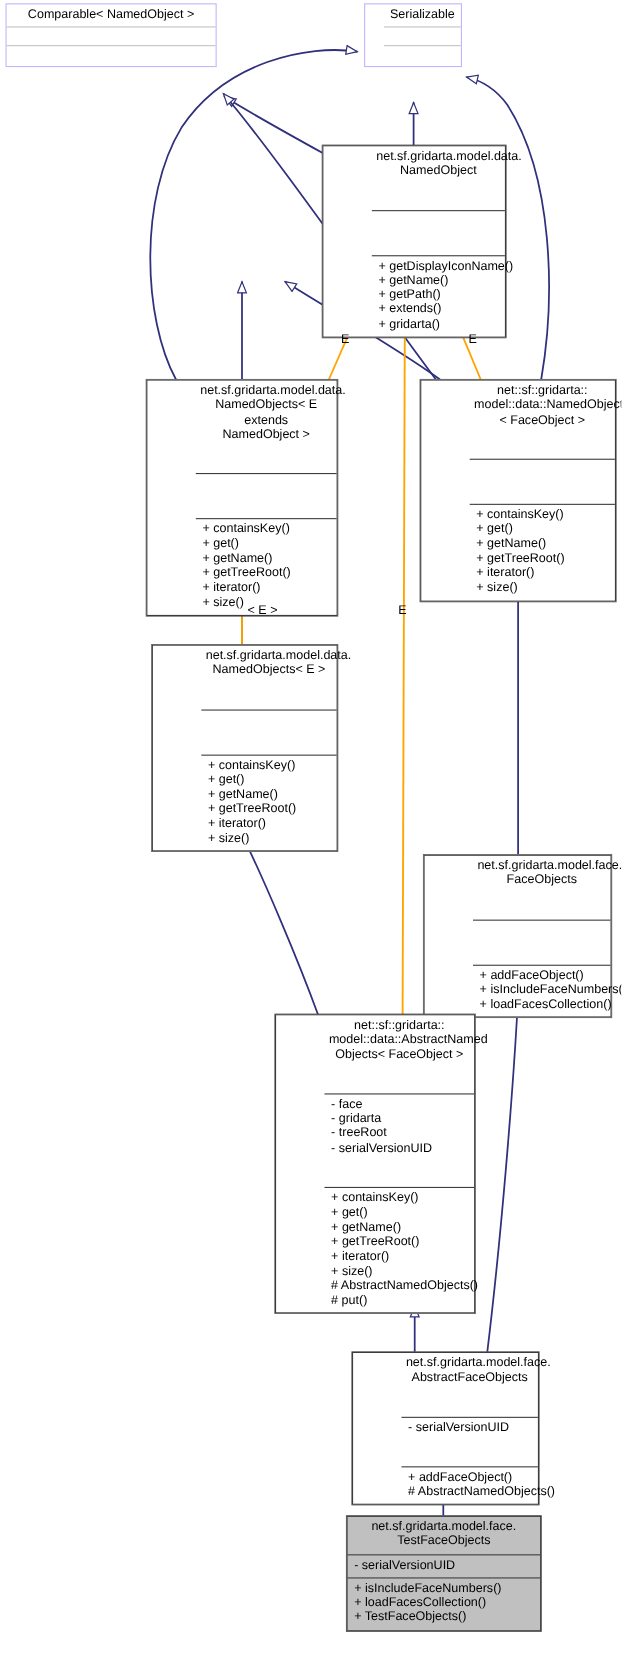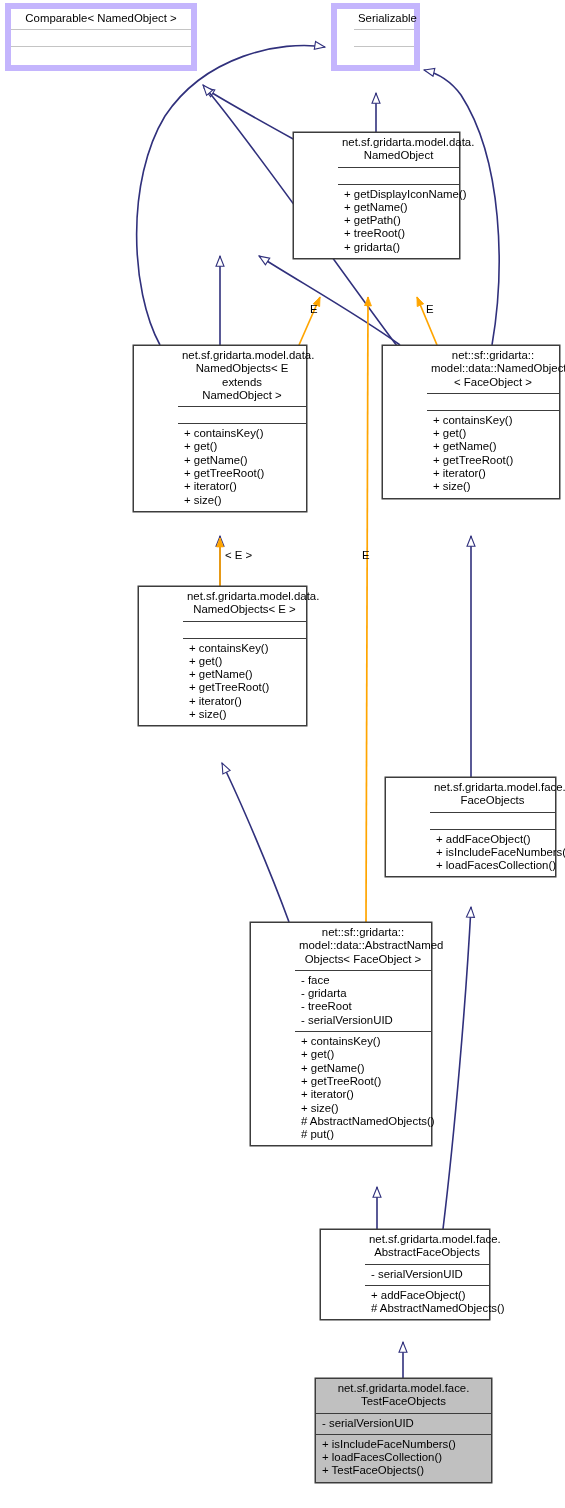--- a/index.html
+++ b/index.html
@@ -2,25 +2,25 @@
 <html><head>
 <meta charset="utf-8">
 <style>
   html,body{margin:0;padding:0;background:#ffffff;}
   body{font-family:"Liberation Sans",sans-serif;}
   #canvas{position:relative;width:565px;height:1508px;overflow:hidden;background:#fff;}
   svg.edges{position:absolute;left:0;top:0;width:565px;height:1508px;}
 
   .node{position:absolute;box-sizing:border-box;background:#ffffff;}
   .node.solid{border:1px solid #3c3c3c;box-shadow:0 0 0 0.5px #3c3c3c;padding-left:44px;}
-  .node.faded{border:6px solid #c4b5fd;}
+  .node.faded{border:1px solid #c4b5fd;}
   .node.filled{background:#c0c0c0;border:1px solid #3c3c3c;box-shadow:0 0 0 0.5px #3c3c3c;}
 
   .nrow{box-sizing:border-box;}
-  .node.solid .nrow + .nrow{border-top:1px solid #3c3c3c;}
+  .node.solid .nrow + .nrow{border-top:1px solid #3c3c3c;margin-top:24px;}
   .node.filled .nrow + .nrow{border-top:1px solid #3c3c3c;}
   .node.faded .nrow + .nrow{border-top:1px solid #c4c4c4;}
 
   .title{text-align:center;font-size:11.4px;line-height:13.3px;color:#000;
          padding:3px 4px 4px 4px;white-space:pre-line;}
   .members{font-size:11.4px;line-height:13.3px;color:#000;padding:3px 3px 4px 6px;}
   .members div{white-space:pre;}
   .empty{height:17px;}
   .empty2{height:19px;}
 
@@ -103,21 +103,21 @@
     <div class="nrow">
       <div class="title">net.sf.gridarta.model.data.
 NamedObject</div>
     </div>
     <div class="nrow empty"></div>
     <div class="nrow">
       <div class="members">
           <div>+ getDisplayIconName()</div>
           <div>+ getName()</div>
           <div>+ getPath()</div>
-          <div>+ treeRoot()</div>
+          <div>+ extends()</div>
           <div>+ gridarta()</div>
         </div>
     </div>
   </div>
 
   <div class="node solid" style="left:133px;top:345px;width:174px;">
     <div class="nrow">
       <div class="title">net.sf.gridarta.model.data.
 NamedObjects&lt; E extends
 NamedObject &gt;</div>

